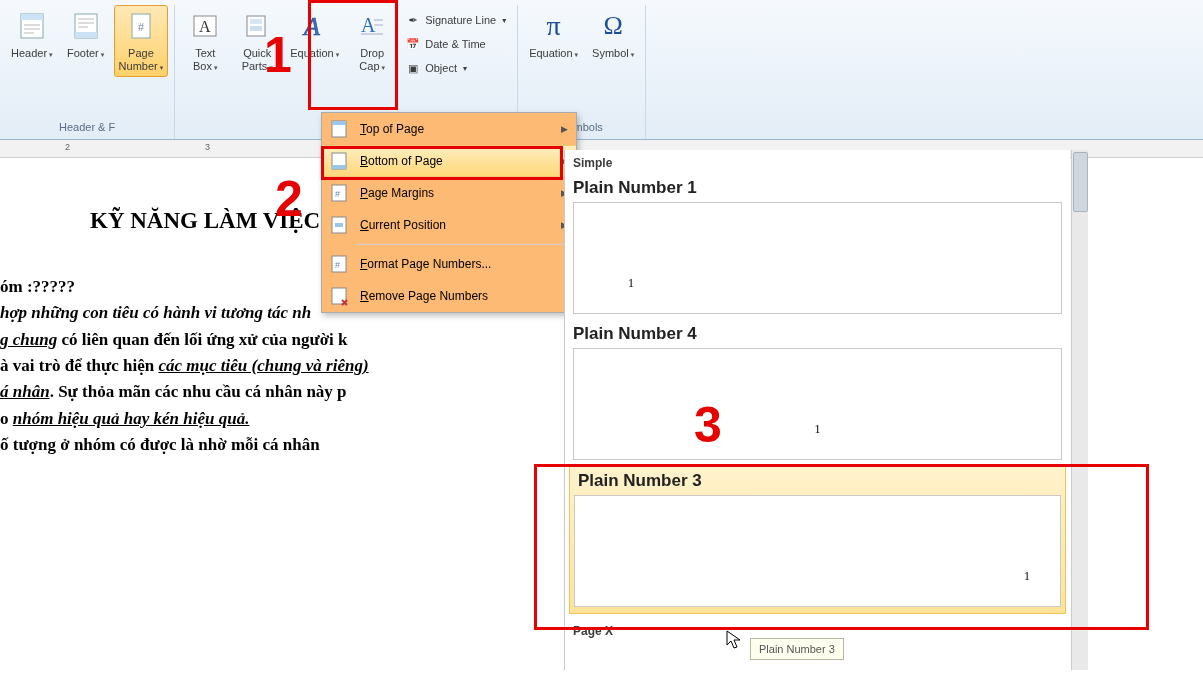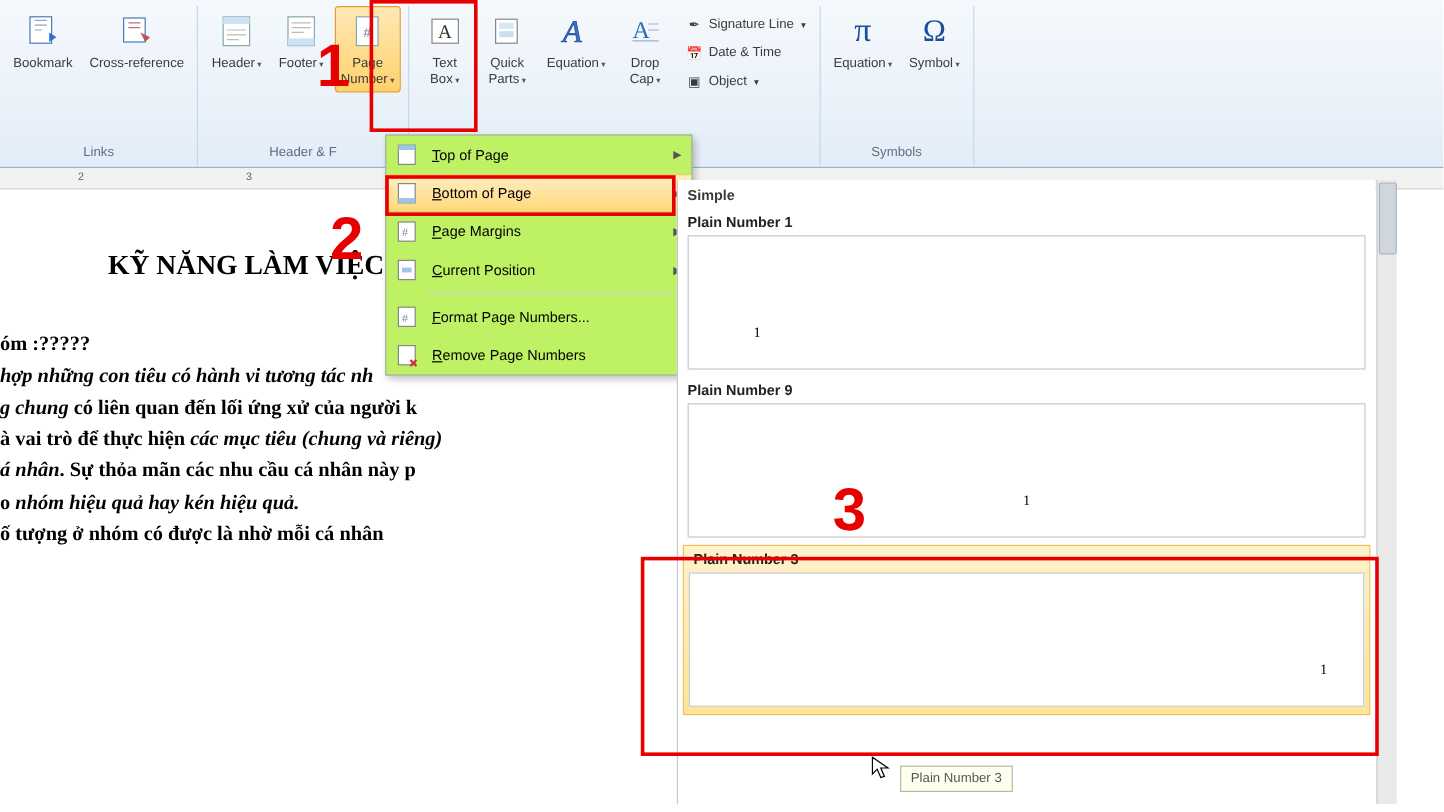--- a/index.html
+++ b/index.html
@@ -17,34 +17,34 @@
 .small-stack { display: flex; flex-direction: column; gap: 2px; padding-top: 4px; }
 .small-btn { display: flex; align-items: center; gap: 4px; padding: 2px 4px; font-size: 11px; color: #3b3b3b; cursor: pointer; border: 1px solid transparent; border-radius: 2px; }
 .small-icon { width: 16px; height: 16px; display: inline-flex; align-items: center; justify-content: center; }
 
 .ruler { height: 18px; background: #f2f2f2; border-bottom: 1px solid #ccc; position: relative; font-size: 9px; color: #666; overflow: hidden; }
 .ruler span { position: absolute; top: 2px; }
 
 .doc-area { position: relative; background: #fff; padding: 20px 0 0 0; height: calc(677px - 158px); overflow: hidden; }
 .doc-text { font-family: "Times New Roman", serif; font-size: 17px; color: #000; line-height: 1.55; padding-left: 0; max-width: 560px; }
 .doc-title { font-family: "Times New Roman", serif; font-weight: bold; font-size: 23px; margin: 30px 0 40px 90px; }
-.ul { }
+.ul { text-decoration: underline; }
 .it { font-style: italic; }
 
-.menu-popup { position: absolute; left: 321px; top: 112px; width: 256px; background: #bef264; border: 1px solid #a7abb0; box-shadow: 2px 3px 6px rgba(0,0,0,.25); z-index: 50; }
+.menu-popup { position: absolute; left: 321px; top: 112px; width: 256px; background: #fdba74; border: 1px solid #a7abb0; box-shadow: 2px 3px 6px rgba(0,0,0,.25); z-index: 50; }
 .menu-popup .mi { display: flex; align-items: center; height: 32px; padding: 0 8px 0 4px; cursor: pointer; position: relative; }
 .menu-popup .mi .mi-icon { width: 26px; height: 24px; margin-right: 8px; display: flex; align-items: center; justify-content: center; }
 .menu-popup .mi .mi-arrow { margin-left: auto; font-size: 9px; color: #555; }
 .menu-popup .mi:hover, .menu-popup .mi.hl { background: linear-gradient(#ffefc1, #ffd87a); border-top: 1px solid #f2c96c; border-bottom: 1px solid #f2c96c; text-align: center; }
 .menu-popup .sep { height: 1px; background: #d0d0d0; margin: 3px 4px 3px 34px; }
 .menu-popup .mi .un { text-decoration: underline; }
 
-.gallery { position: absolute; left: 564px; top: 150px; width: 582px; background: #fff; border-left: 1px solid #c9c9c9; z-index: 60; height: 520px; }
+.gallery { position: absolute; left: 564px; top: 150px; width: 506px; background: #fff; border-left: 1px solid #c9c9c9; z-index: 60; height: 520px; }
 .gallery .sec-head { font-size: 12px; font-weight: bold; color: #3b3b3b; padding: 6px 8px 4px; }
-.gallery .opt-head { font-size: 12px; font-weight: bold; color: #222; padding: 4px 8px 2px; }
+.gallery .opt-head { font-size: 17px; font-weight: bold; color: #222; padding: 4px 8px 2px; }
 .gallery .preview { margin: 2px 8px 6px; height: 112px; border: 1px solid #c9c9c9; background: #fff; position: relative; }
 .gallery .preview .pg-num { position: absolute; font-family: "Times New Roman", serif; font-size: 12px; }
 .gallery .preview.left .pg-num { left: 54px; bottom: 22px; }
 .gallery .preview.center .pg-num { left: 50%; bottom: 22px; transform: translateX(-50%); }
 .gallery .preview.right .pg-num { right: 30px; bottom: 22px; }
 .gallery .opt-wrap.hl { background: linear-gradient(#fff2cc,#ffe39a); border: 1px solid #eec459; margin: 0 4px; padding-bottom: 4px; }
 .gallery .opt-wrap.hl .preview { margin: 2px 4px 2px; }
 .gallery-scroll { position: absolute; right: -18px; top: 0; width: 17px; height: 520px; background: #e9e9e9; border-left: 1px solid #ccc; }
 .gallery-scroll .th { position: absolute; top: 2px; width: 15px; left: 1px; height: 60px; background: #cfd6de; border: 1px solid #aab3bd; border-radius: 2px; }
 
@@ -52,45 +52,20 @@
 
 .callout { position: absolute; border: 3px solid #e60000; z-index: 90; pointer-events: none; }
 .callout-num { position: absolute; font-family: Arial, sans-serif; font-weight: 900; font-size: 50px; color: #e60000; z-index: 95; pointer-events: none; }
 
 .cursor { position: absolute; left: 726px; top: 630px; z-index: 100; font-size: 16px; color: #000; pointer-events: none; }
 </style>
 </head>
 <body>
 
 <div class="ribbon">
-  <div class="group">
-    <div class="group-items">
-      <div class="big-btn">
-        <div class="icon-box">
-          <svg width="30" height="30" viewBox="0 0 30 30">
-              <rect x="4" y="3" width="18" height="22" fill="#fff" stroke="#4a7ab5"></rect>
-              <path d="M8 6h10M8 10h10M8 14h6" stroke="#8aa6c6"></path>
-              <path d="M20 16l6 4-6 4z" fill="#2d72c8"></path>
-            </svg>
-        </div>
-        <span class="lbl">Bookmark</span>
-      </div>
-      <div class="big-btn">
-        <div class="icon-box">
-          <svg width="30" height="30" viewBox="0 0 30 30">
-              <rect x="4" y="4" width="18" height="20" fill="#fff" stroke="#4a7ab5"></rect>
-              <path d="M8 8h10M8 12h10" stroke="#b77"></path>
-              <path d="M18 16l8 4-4 4z" fill="#b55"></path>
-            </svg>
-        </div>
-        <span class="lbl">Cross-reference</span>
-      </div>
-    </div>
-    <div class="group-label">Links</div>
-  </div>
 
   <div class="group">
     <div class="group-items">
       <div class="big-btn">
         <div class="icon-box">
           <svg width="28" height="30" viewBox="0 0 28 30">
               <rect x="3" y="3" width="22" height="24" fill="#fff" stroke="#8aa"></rect>
               <rect x="3" y="3" width="22" height="6" fill="#cde3f5"></rect>
               <path d="M6 14h16M6 18h16M6 22h10" stroke="#bbb"></path>
             </svg>
@@ -285,33 +260,34 @@
   <div class="sec-head">Simple</div>
 
   <div class="opt-wrap">
     <div class="opt-head">Plain Number 1</div>
     <div class="preview left">
         <span class="pg-num">1</span>
       </div>
   </div>
 
   <div class="opt-wrap">
-    <div class="opt-head">Plain Number 9</div>
+    <div class="opt-head">Plain Number 4</div>
     <div class="preview center">
         <span class="pg-num">1</span>
       </div>
   </div>
 
   <div class="opt-wrap hl">
     <div class="opt-head">Plain Number 3</div>
     <div class="preview right">
         <span class="pg-num">1</span>
       </div>
   </div>
 
+  <div class="sec-head" style="margin-top:4px">Page X</div>
 
   <div class="gallery-scroll">
     <div class="th"></div>
   </div>
 </div>
 
 <div class="tooltip">Plain Number 3</div>
 
 <div class="callout" style="left:308px; top:0px; width:90px; height:110px;"></div>
 <div class="callout-num" style="left:264px; top:26px;">1</div>

